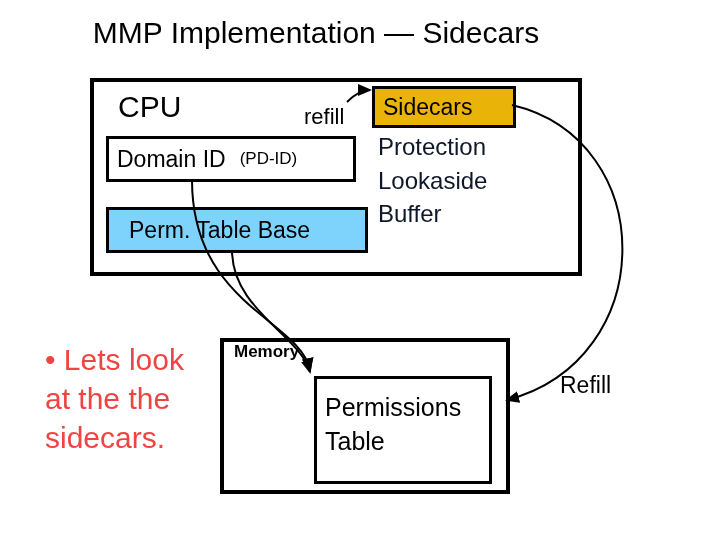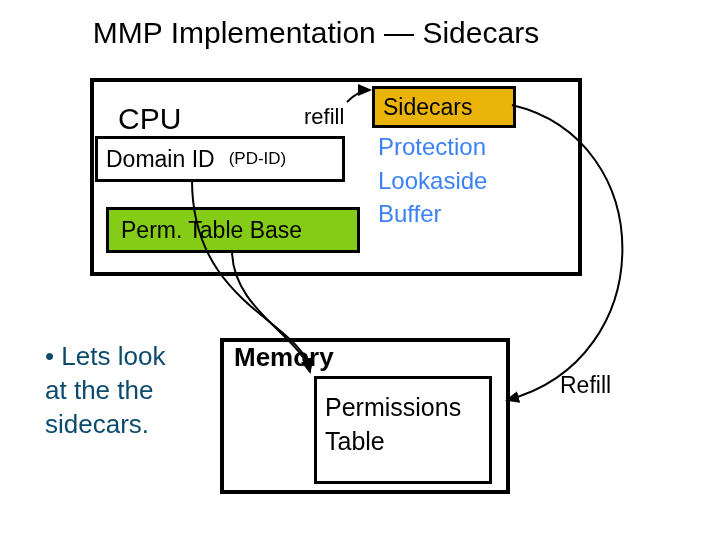--- a/index.html
+++ b/index.html
@@ -27,63 +27,63 @@
     position: absolute;
     top: 78px;
     left: 90px;
     width: 484px;
     height: 190px;
     border: 4px solid #000;
     background: #fff;
   }
   .cpu-label {
     position: absolute;
-    top: 20px;
+    top: 8px;
     left: 24px;
     font-family: Arial, Helvetica, sans-serif;
     font-size: 30px;
     color: #000;
     text-align: right;
   }
   .refill-label {
     position: absolute;
     top: 22px;
     left: 210px;
     font-family: Arial, Helvetica, sans-serif;
     font-size: 22px;
     color: #000;
   }
   .domain-box {
     position: absolute;
     top: 54px;
-    left: 1px;
+    left: 12px;
     width: 236px;
     height: 40px;
     border: 3px solid #000;
     background: #fff;
     font-family: Arial, Helvetica, sans-serif;
     font-size: 23px;
     display: flex;
     align-items: center;
     padding-left: 8px;
   }
   .domain-box .small { font-size: 17px; margin-left: 14px; }
   .perm-box {
     position: absolute;
     top: 125px;
     left: 12px;
     width: 236px;
     height: 40px;
     border: 3px solid #000;
-    background: #84cc16;
+    background: #7dd3fc;
     font-family: Arial, Helvetica, sans-serif;
     font-size: 23px;
     display: flex;
     align-items: center;
-    padding-left: 12px;
+    padding-left: 20px;
   }
   .sidecars-box {
     position: absolute;
     top: 4px;
     left: 278px;
     width: 130px;
     height: 36px;
     border: 3px solid #000;
     background: #eab308;
     font-family: Arial, Helvetica, sans-serif;
@@ -92,37 +92,37 @@
     align-items: center;
     padding-left: 8px;
   }
   .plb-text {
     position: absolute;
     top: 48px;
     left: 284px;
     font-family: Arial, Helvetica, sans-serif;
     font-size: 24px;
     line-height: 1.4;
-    color: #3b82f6;
+    color: #0f172a;
   }
   .mem-outer {
     position: absolute;
     top: 338px;
     left: 220px;
     width: 282px;
     height: 148px;
     border: 4px solid #000;
     background: #fff;
   }
   .mem-label {
     position: absolute;
     top: 0px;
     left: 10px;
     font-family: "Comic Sans MS", cursive, sans-serif;
-    font-size: 26px;
+    font-size: 17px;
     font-weight: bold;
     color: #000;
   }
   .permtable-box {
     position: absolute;
     top: 34px;
     left: 90px;
     width: 164px;
     height: 90px;
     border: 3px solid #000;
@@ -130,23 +130,23 @@
     font-family: Liberation Sans, sans-serif;
     font-size: 25px;
     line-height: 1.35;
     padding: 12px 0 0 8px;
   }
   .bullet {
     position: absolute;
     top: 340px;
     left: 45px;
     font-family: "Comic Sans MS", cursive, sans-serif;
-    font-size: 26px;
+    font-size: 30px;
     line-height: 1.3;
-    color: #0c4a6e;
+    color: #ef4444;
   }
   .refill2 {
     position: absolute;
     top: 372px;
     left: 560px;
     font-family: Arial, Helvetica, sans-serif;
     font-size: 23px;
     color: #000;
   }
   svg.arrows {

